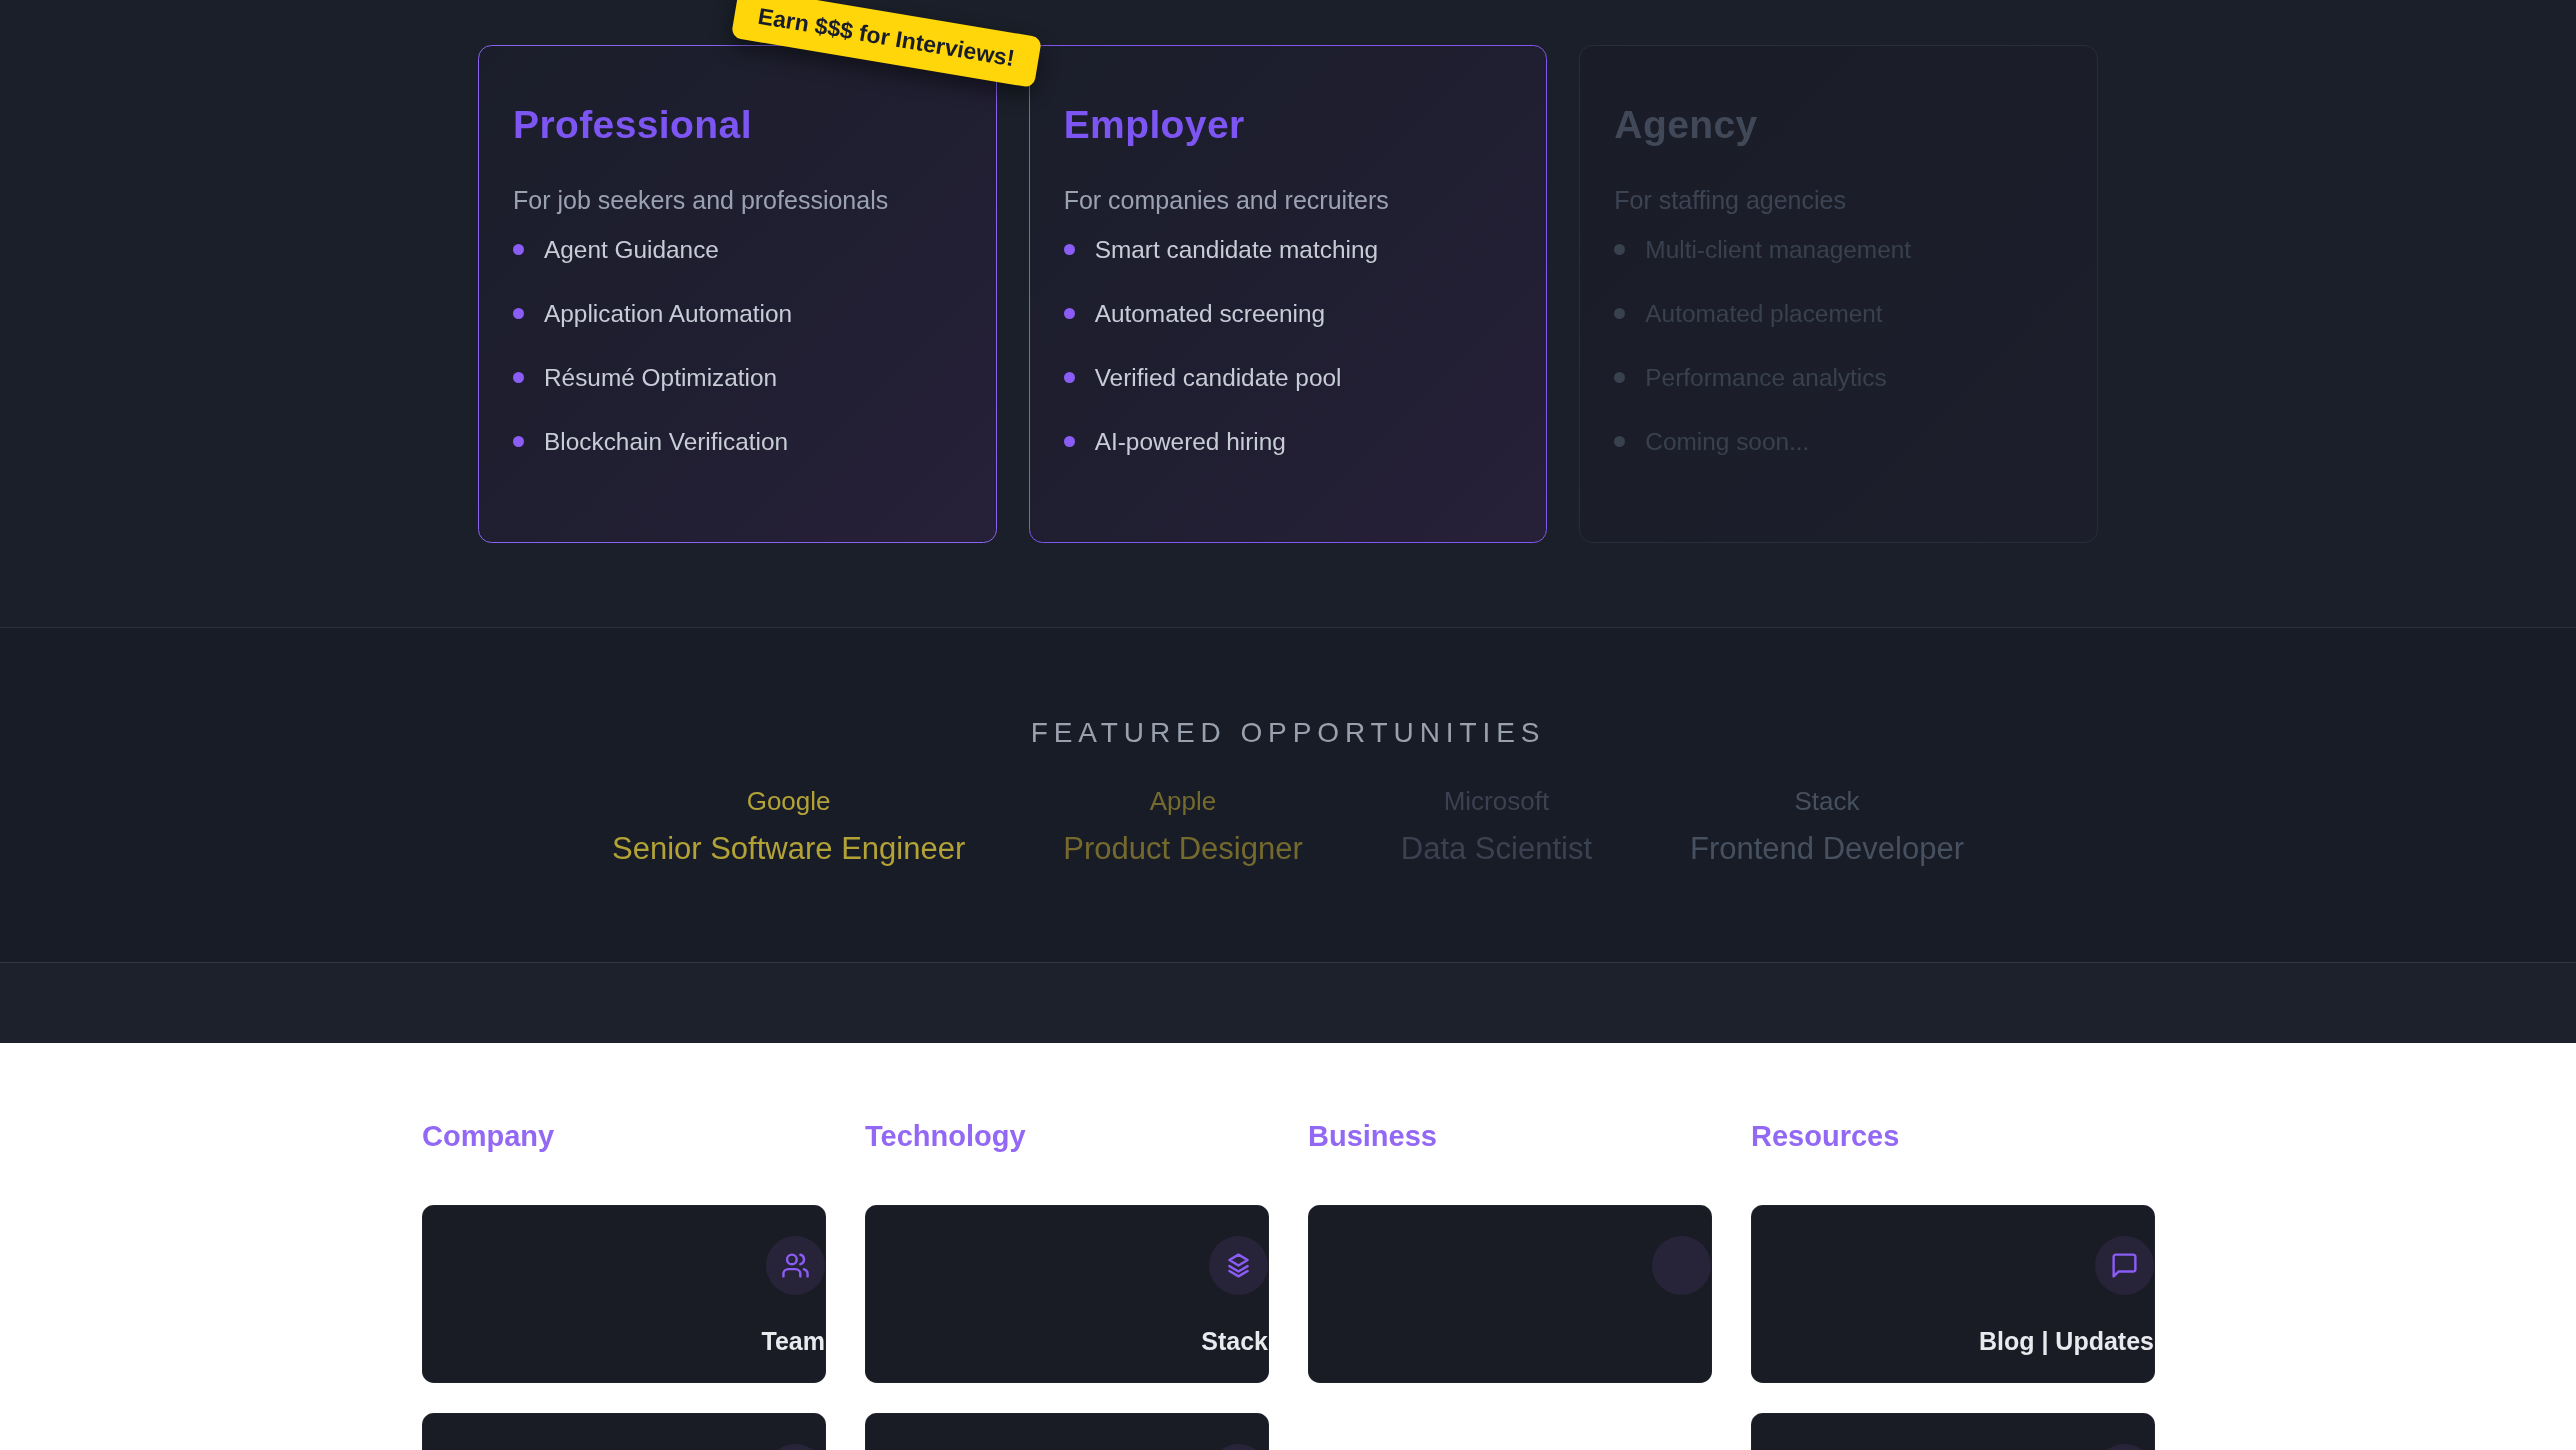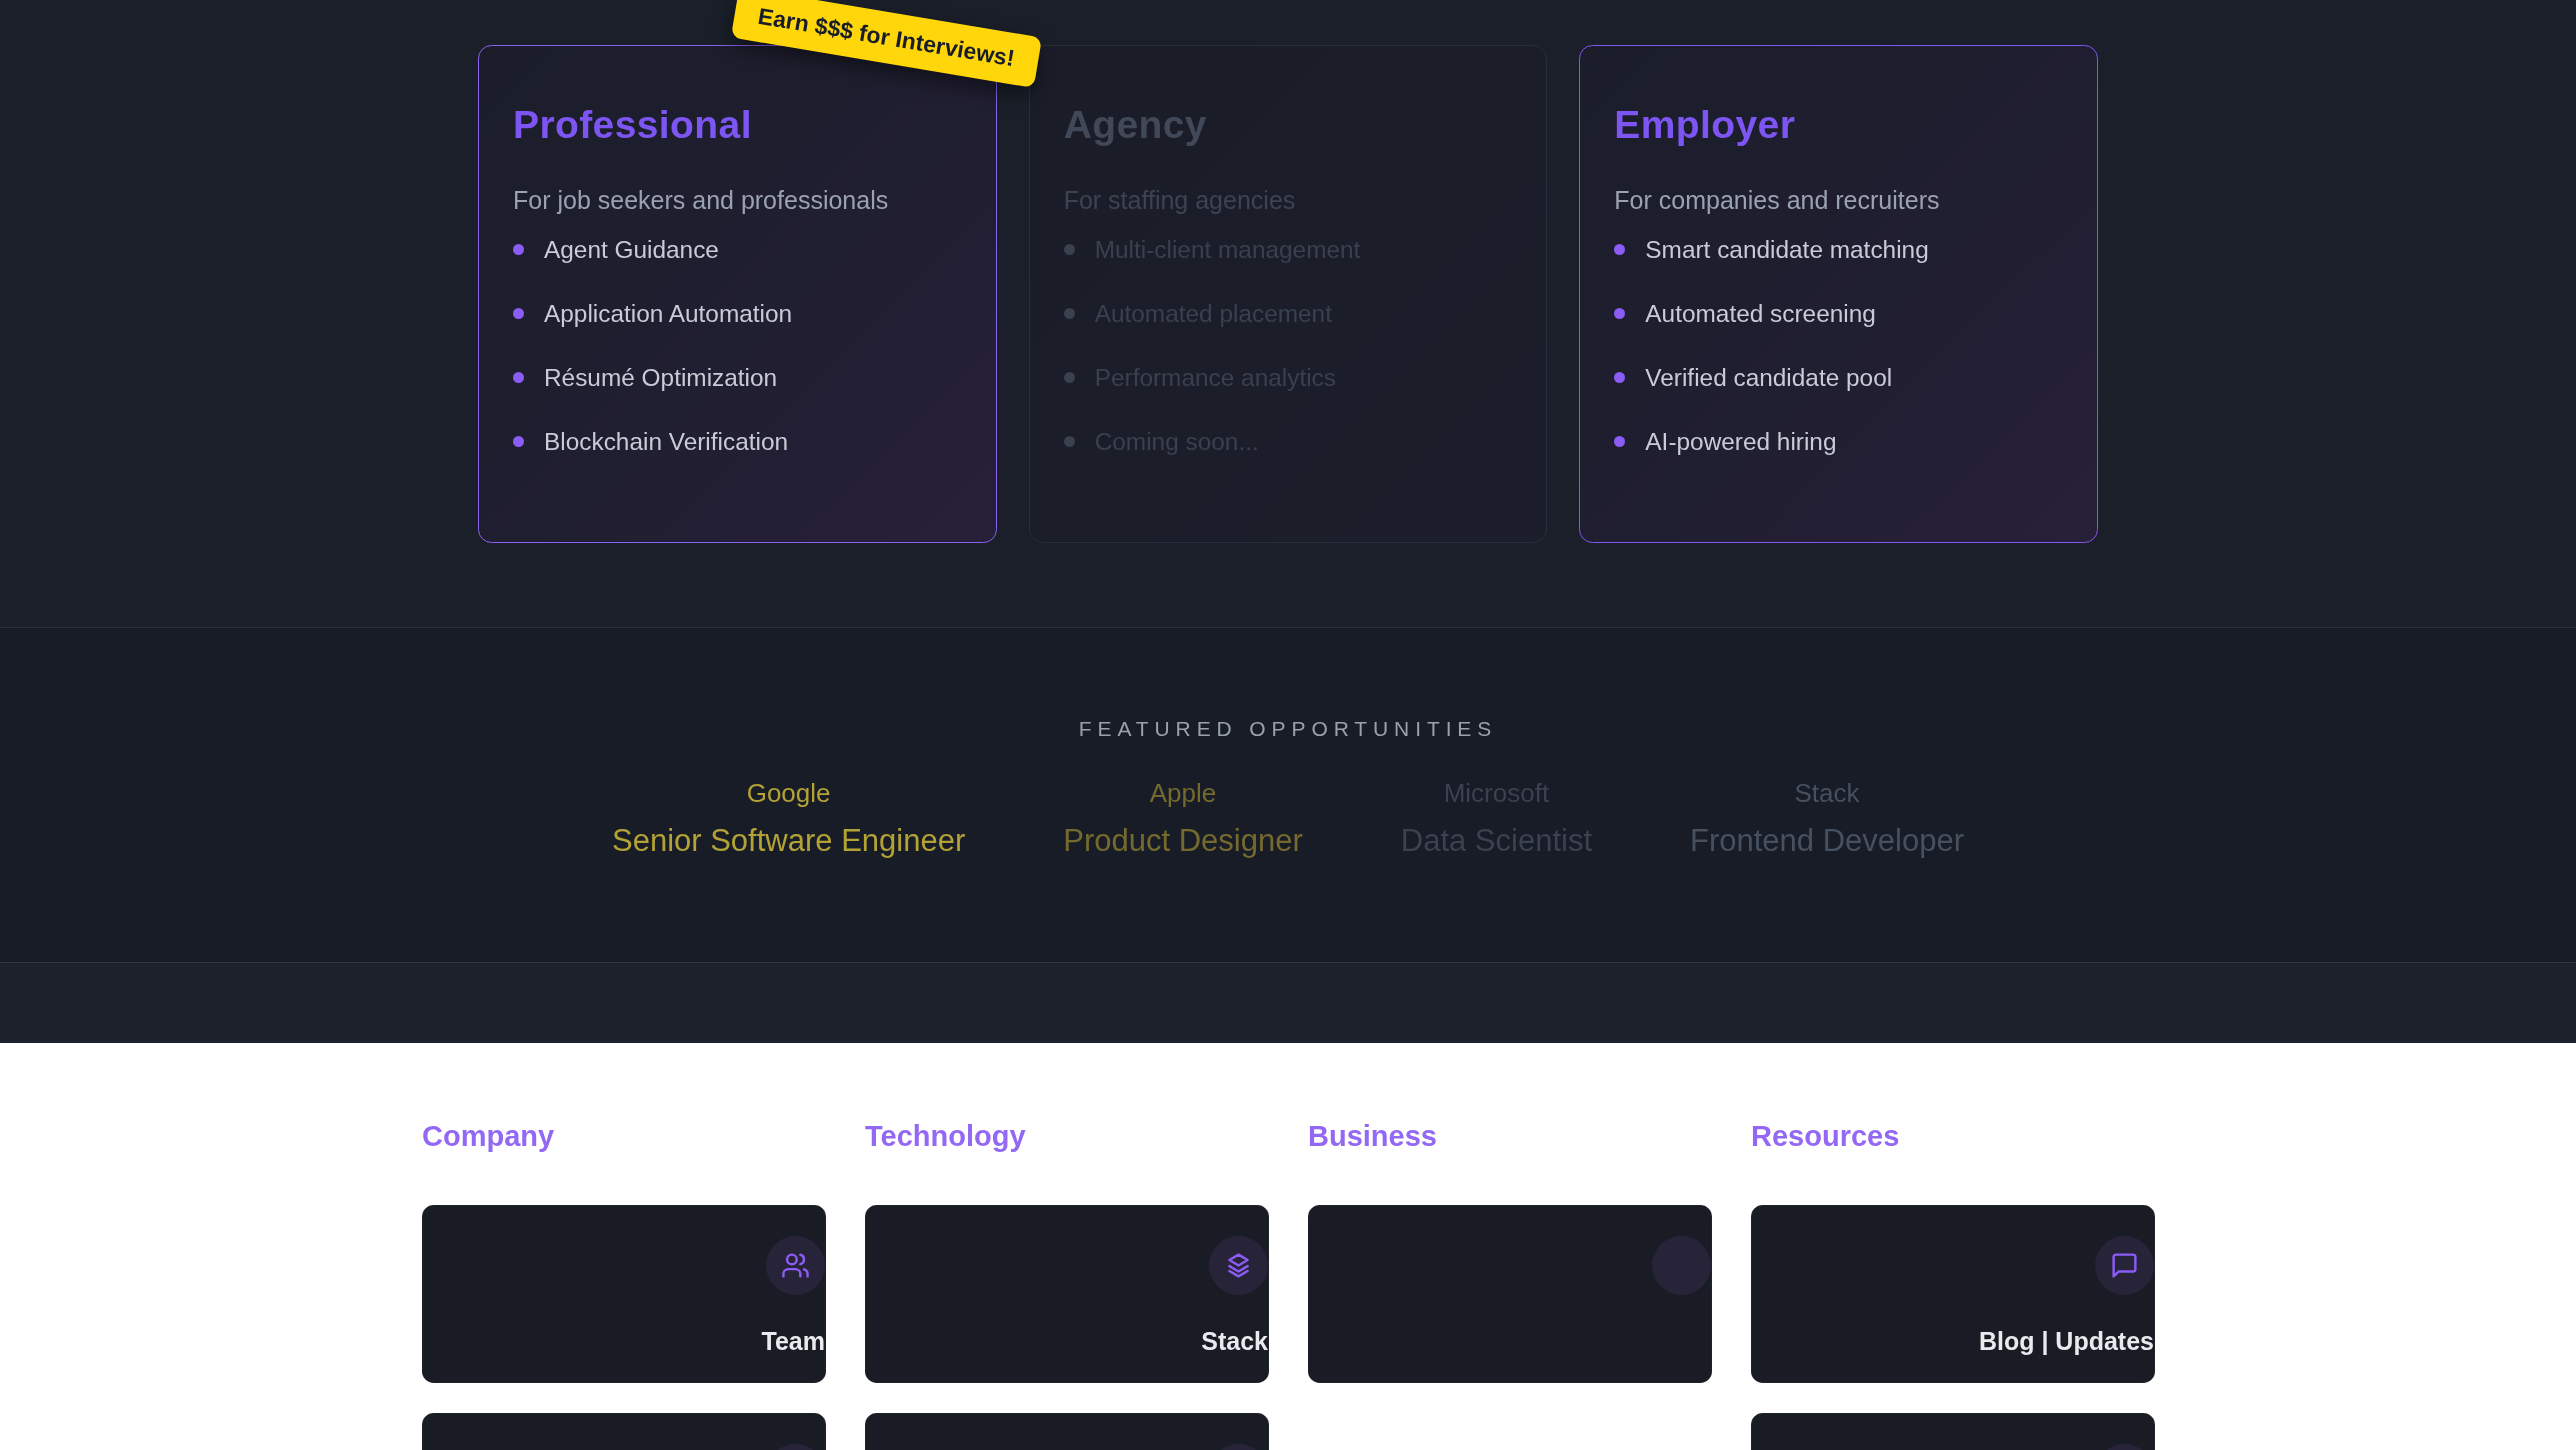--- a/index.html
+++ b/index.html
@@ -93,21 +93,21 @@
   }
 
   
   .section-featured {
     height:334px;
     background:#181c26;
   }
   .featured-title {
     padding-top:89px;
     text-align:center;
-    font-size:21px;
+    font-size:28px;
     letter-spacing:5.9px;
     color:#99a1ae;
     font-weight:normal;
   }
   .jobs-row {
     margin-top:37px;
     display:flex;
     justify-content:center;
     align-items:flex-start;
     gap:98px;
@@ -207,62 +207,62 @@
             <span class="dot"></span>
             <span>Résumé Optimization</span>
           </li>
         <li>
             <span class="dot"></span>
             <span>Blockchain Verification</span>
           </li>
       </ul>
     </div>
 
+    <div class="price-card active employer">
+      <h3>Employer</h3>
+      <div class="price-sub">For companies and recruiters</div>
+      <ul class="feature-list">
+        <li>
+            <span class="dot"></span>
+            <span>Smart candidate matching</span>
+          </li>
+        <li>
+            <span class="dot"></span>
+            <span>Automated screening</span>
+          </li>
+        <li>
+            <span class="dot"></span>
+            <span>Verified candidate pool</span>
+          </li>
+        <li>
+            <span class="dot"></span>
+            <span>AI-powered hiring</span>
+          </li>
+      </ul>
+    </div>
+
     <div class="price-card disabled">
       <h3>Agency</h3>
       <div class="price-sub">For staffing agencies</div>
       <ul class="feature-list">
         <li>
             <span class="dot"></span>
             <span>Multi-client management</span>
           </li>
         <li>
             <span class="dot"></span>
             <span>Automated placement</span>
           </li>
         <li>
             <span class="dot"></span>
             <span>Performance analytics</span>
           </li>
         <li>
             <span class="dot"></span>
             <span>Coming soon...</span>
-          </li>
-      </ul>
-    </div>
-
-    <div class="price-card active employer">
-      <h3>Employer</h3>
-      <div class="price-sub">For companies and recruiters</div>
-      <ul class="feature-list">
-        <li>
-            <span class="dot"></span>
-            <span>Smart candidate matching</span>
-          </li>
-        <li>
-            <span class="dot"></span>
-            <span>Automated screening</span>
-          </li>
-        <li>
-            <span class="dot"></span>
-            <span>Verified candidate pool</span>
-          </li>
-        <li>
-            <span class="dot"></span>
-            <span>AI-powered hiring</span>
           </li>
       </ul>
     </div>
 
   </div>
 </div>
 
 <div class="section-featured">
   <h2 class="featured-title">FEATURED OPPORTUNITIES</h2>
   <div class="jobs-row">

